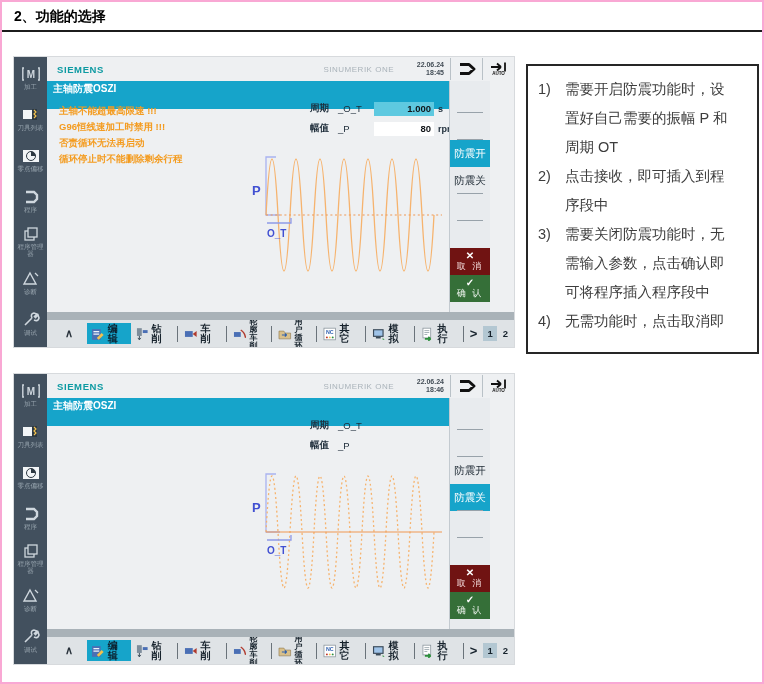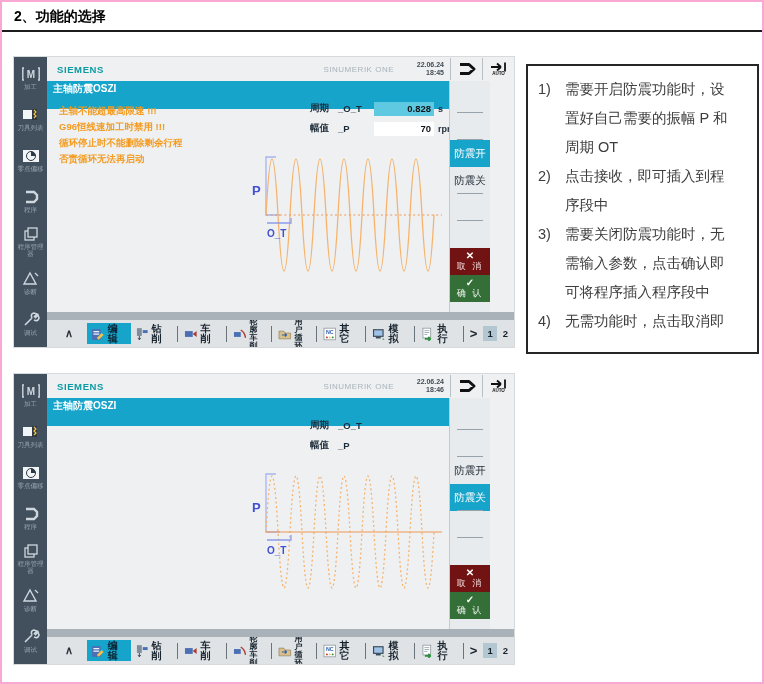--- a/index.html
+++ b/index.html
@@ -37,21 +37,21 @@
   .sbar{position:absolute;left:33px;top:24px;width:402px;height:28px;background:#16a4ca;
         color:#fff;font-size:10px;font-weight:bold;line-height:16px;padding-left:6px;box-sizing:border-box;}
 
   
   .warns{position:absolute;left:45px;top:46px;width:220px;}
   .warn{font-size:9.5px;line-height:16px;color:#f49b1e;font-weight:bold;white-space:nowrap;}
 
   
   .frow{position:absolute;left:296px;display:flex;align-items:center;height:15px;}
   .flab{font-size:9.5px;font-weight:bold;color:#1c2b38;width:28px;}
-  .fvar{font-size:9.5px;font-weight:bold;color:#1c2b38;width:36px;}
+  .fvar{font-size:9.5px;font-weight:normal;color:#1c2b38;width:36px;}
   .fbox{width:60px;height:14px;background:#fff;font-size:9.5px;font-weight:bold;color:#101418;
         text-align:right;line-height:14px;padding-right:3px;box-sizing:border-box;}
   .fbox.cyan{background:#5ec9e0;}
   .funit{font-size:9px;font-weight:bold;color:#1c2b38;margin-left:4px;}
 
   
   .plot{position:absolute;left:236px;top:96px;width:196px;height:135px;}
   .plot text{font-weight:bold;fill:#4150d2;}
   .plot .pl{font-size:13px;}
   .plot .tl{font-size:10px;}
@@ -184,34 +184,34 @@
           </svg>
         <em>AUTO</em>
       </span>
     </div>
 
     <div class="sbar">主轴防震OSZI</div>
 
     <div class="warns">
       <div class="warn">主轴不能超最高限速 !!!</div>
       <div class="warn">G96恒线速加工时禁用 !!!</div>
+      <div class="warn">否责循环无法再启动</div>
       <div class="warn">循环停止时不能删除剩余行程</div>
-      <div class="warn">否责循环无法再启动</div>
     </div>
 
     <div class="frow" style="top:44px;">
       <span class="flab">周期</span>
       <span class="fvar">_O_T</span>
-      <span class="fbox cyan">0.828</span>
+      <span class="fbox cyan">1.000</span>
       <span class="funit">s</span>
     </div>
     <div class="frow" style="top:64px;">
       <span class="flab">幅值</span>
       <span class="fvar">_P</span>
-      <span class="fbox">70</span>
+      <span class="fbox">80</span>
       <span class="funit">rpm/min</span>
     </div>
 
     <svg class="plot" viewBox="0 0 196 135">
       <path class="bracket" d="M26,4 L16,4 L16,62 L30,62"></path>
       <text class="pl" x="2" y="42">P</text>
       <path class="sine" d="M16,62 q6,-112 12,0 q6,112 12,0 q6,-112 12,0 q6,112 12,0 q6,-112 12,0 q6,112 12,0 q6,-112 12,0 q6,112 12,0 q6,-112 12,0 q6,112 12,0 q6,-112 12,0 q6,112 12,0 q6,-112 12,0 q6,112 12,0"></path>
       <line class="base" x1="16" y1="62" x2="192" y2="62"></line>
       <path class="tline" d="M17,70 L41,70 L41,65"></path>
       <text class="tl" x="17" y="84">O_T</text>

